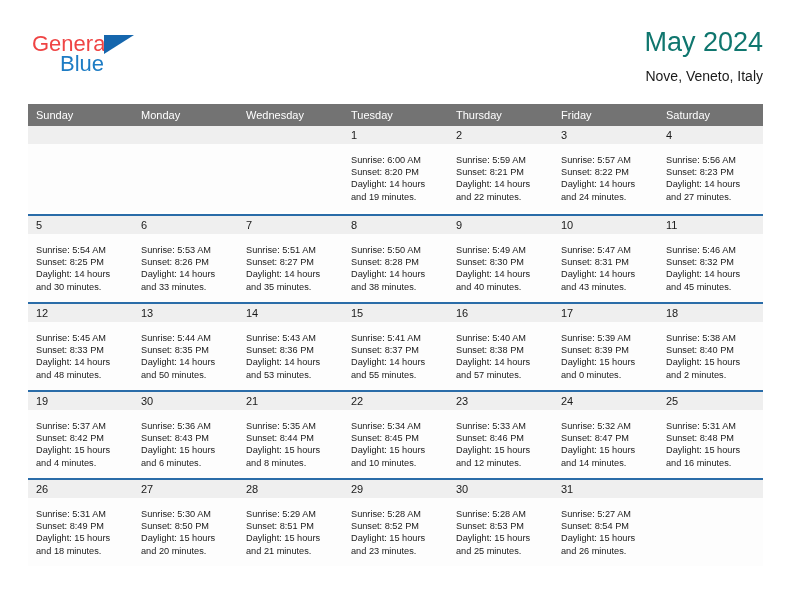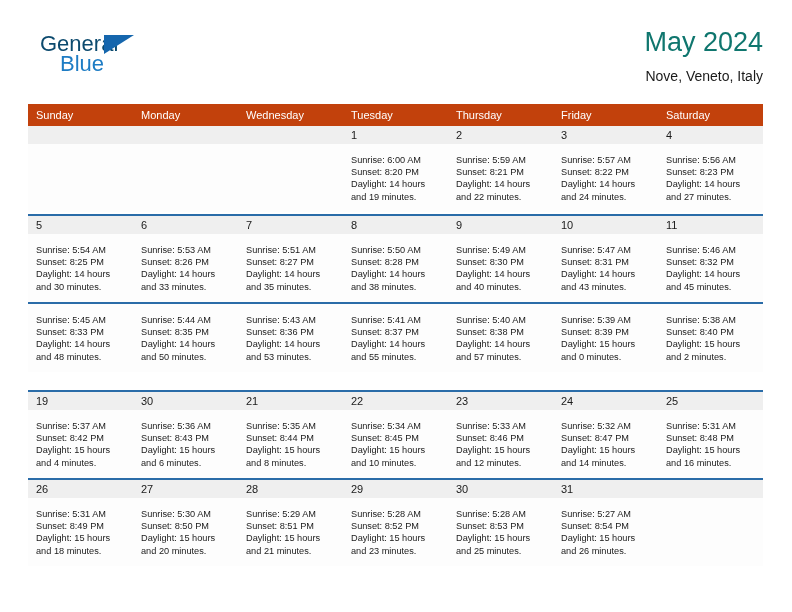--- a/index.html
+++ b/index.html
@@ -31,24 +31,24 @@
   }
   .brand {
     position: absolute;
     left: 0;
     top: 6px;
     width: 210px;
     height: 60px;
   }
   .brand-general {
     position: absolute;
-    left: 12px;
+    left: 4px;
     top: 0;
     font-size: 22px;
-    color: #0c4a6e;
+    color: #ef4444;
     letter-spacing: 0px;
     line-height: 24px;
   }
   .brand-blue {
     position: absolute;
     left: 32px;
     top: 20px;
     font-size: 22px;
     color: #1d7cc4;
     line-height: 24px;
@@ -85,21 +85,21 @@
 
   
   .calendar {
     position: absolute;
     left: 28px;
     top: 104px;
     width: 735px;
   }
   .dow-row {
     display: flex;
-    background: #c2410c;
+    background: #737373;
     height: 22px;
   }
   .dow-cell {
     flex: 0 0 105px;
     width: 105px;
     box-sizing: border-box;
     padding-left: 8px;
     color: #ffffff;
     font-size: 11px;
     line-height: 22px;
@@ -287,20 +287,29 @@
             </div>
             <div class="body-cell">
               <div class="line">Sunrise: 5:46 AM</div>
               <div class="line">Sunset: 8:32 PM</div>
               <div class="line">Daylight: 14 hours</div>
               <div class="line">and 45 minutes.</div>
             </div>
           </div>
         </div>
         <div class="week">
+          <div class="week-numbers">
+            <div class="num-cell">12</div>
+            <div class="num-cell">13</div>
+            <div class="num-cell">14</div>
+            <div class="num-cell">15</div>
+            <div class="num-cell">16</div>
+            <div class="num-cell">17</div>
+            <div class="num-cell">18</div>
+          </div>
           <div class="week-body">
             <div class="body-cell">
               <div class="line">Sunrise: 5:45 AM</div>
               <div class="line">Sunset: 8:33 PM</div>
               <div class="line">Daylight: 14 hours</div>
               <div class="line">and 48 minutes.</div>
             </div>
             <div class="body-cell">
               <div class="line">Sunrise: 5:44 AM</div>
               <div class="line">Sunset: 8:35 PM</div>

